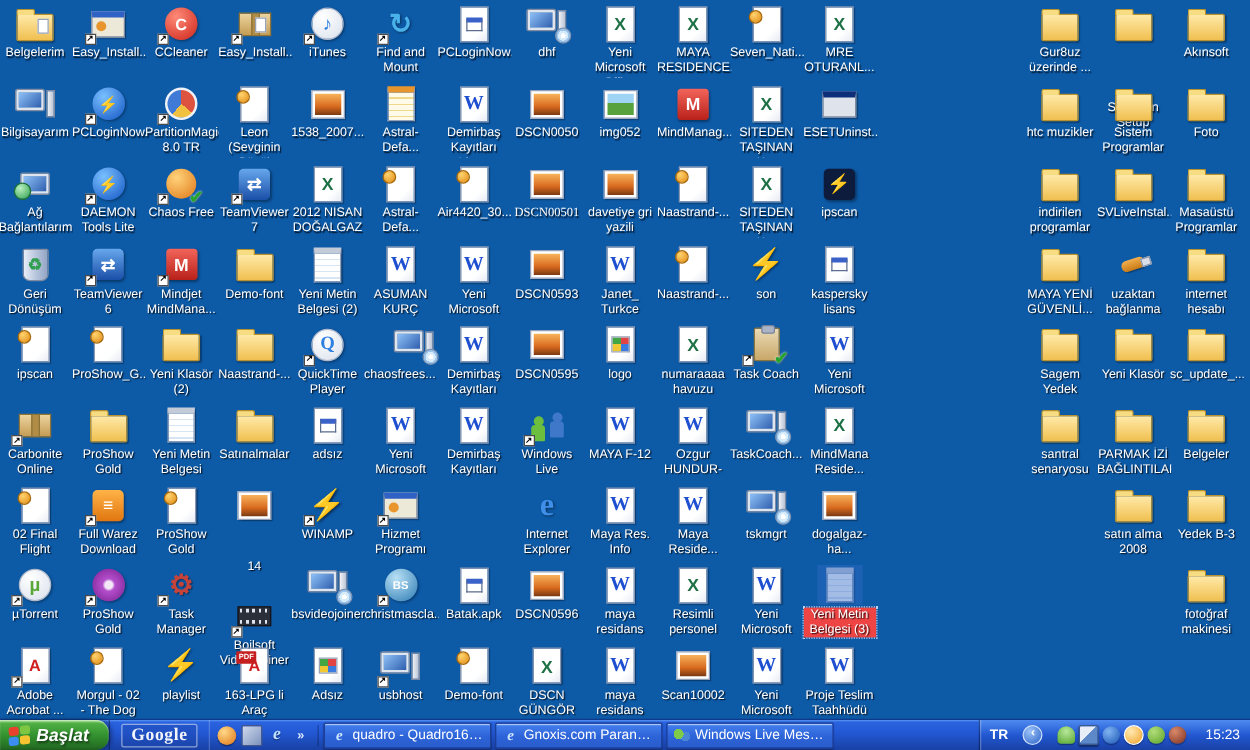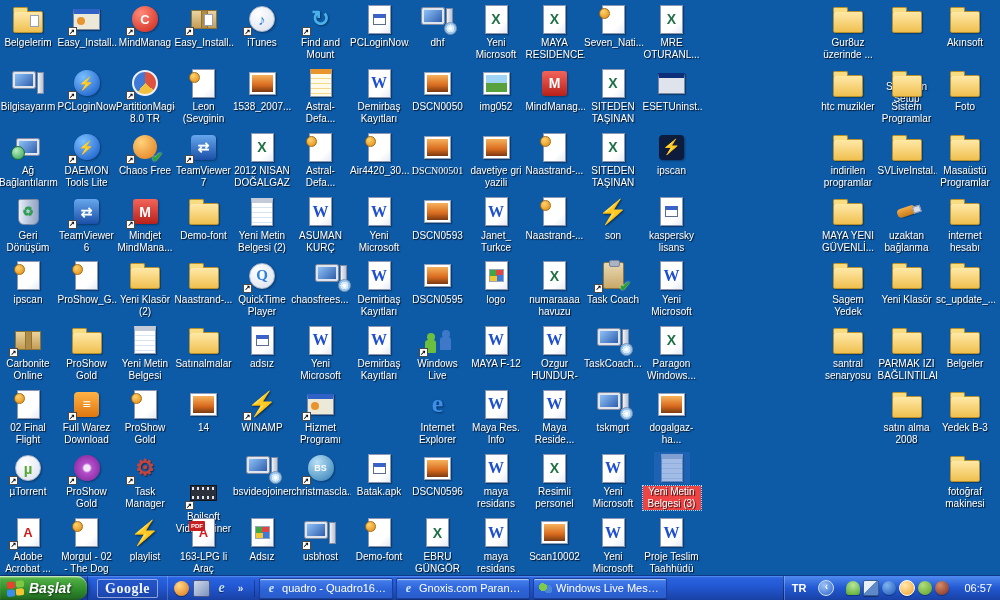--- a/index.html
+++ b/index.html
@@ -172,21 +172,21 @@
         </span>
         <span class="lbl">Easy_Install...</span>
       </div>
       <div class="dicon" style="left: 116px; top: 3px;">
         <span class="icw">
           <span class="cir c-red">
             <b>C</b>
           </span>
           <b class="scarr">↗</b>
         </span>
-        <span class="lbl">MindManag</span>
+        <span class="lbl">CCleaner</span>
       </div>
       <div class="dicon" style="left: 174.5px; top: 3px;">
         <span class="icw">
           <span class="bx">
             <span class="fdoc"></span>
           </span>
           <b class="scarr">↗</b>
         </span>
         <span class="lbl">Easy_Install...</span>
       </div>
@@ -717,21 +717,21 @@
           </span>
         </span>
         <span class="lbl">TaskCoach...</span>
       </div>
       <div class="dicon" style="left: 642.5px; top: 324px;">
         <span class="icw">
           <span class="pg">
             <b class="lx">X</b>
           </span>
         </span>
-        <span class="lbl">Paragon Windows...</span>
+        <span class="lbl">MindMana Reside...</span>
       </div>
       <div class="dicon" style="left: -1px; top: 388.2px;">
         <span class="icw">
           <span class="pg">
             <b class="bdg"></b>
           </span>
         </span>
         <span class="lbl">02 Final Flight</span>
       </div>
       <div class="dicon" style="left: 57.5px; top: 388.2px;">
@@ -744,21 +744,21 @@
         <span class="lbl">Full Warez Download</span>
       </div>
       <div class="dicon" style="left: 116px; top: 388.2px;">
         <span class="icw">
           <span class="pg">
             <b class="bdg"></b>
           </span>
         </span>
         <span class="lbl">ProShow Gold 3.2.2047</span>
       </div>
-      <div class="dicon" style="left: 174.5px; top: 388.2px;">
+      <div class="dicon" style="left: 174.5px; top: 388.2px; gap: 26px;">
         <span class="icw">
           <span class="ph">
             <i></i>
           </span>
         </span>
         <span class="lbl">14</span>
       </div>
       <div class="dicon" style="left: 233px; top: 388.2px;">
         <span class="icw">
           <b class="bolt">⚡</b>
@@ -965,21 +965,21 @@
           </span>
         </span>
         <span class="lbl">Demo-font</span>
       </div>
       <div class="dicon" style="left: 408.5px; top: 516.6px;">
         <span class="icw">
           <span class="pg">
             <b class="lx">X</b>
           </span>
         </span>
-        <span class="lbl">EBRU GÜNGÖR</span>
+        <span class="lbl">DSCN GÜNGÖR</span>
       </div>
       <div class="dicon" style="left: 467px; top: 516.6px;">
         <span class="icw">
           <span class="pg">
             <b class="lw">W</b>
           </span>
         </span>
         <span class="lbl">maya residans parsel yön. ...</span>
       </div>
       <div class="dicon" style="left: 525.5px; top: 516.6px;">
@@ -1171,16 +1171,16 @@
       <span class="lang">TR</span>
       <span class="hidebtn">‹</span>
       <span id="trayicons">
           <span class="ti ti-messenger"></span>
           <span class="ti ti-network"></span>
           <span class="ti ti-teamviewer"></span>
           <span class="ti ti-alarm"></span>
           <span class="ti ti-utorrent"></span>
           <span class="ti ti-media"></span>
         </span>
-      <span class="clock">06:57</span>
+      <span class="clock">15:23</span>
     </div>
   </div>
 </div>
 
 </body></html>

